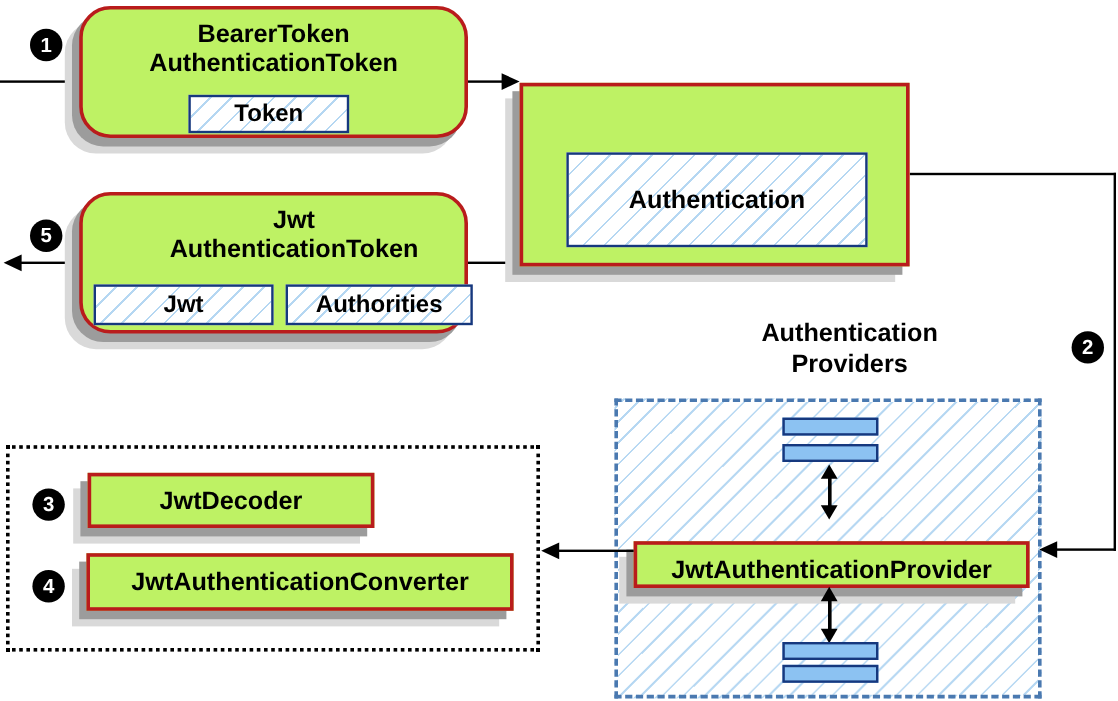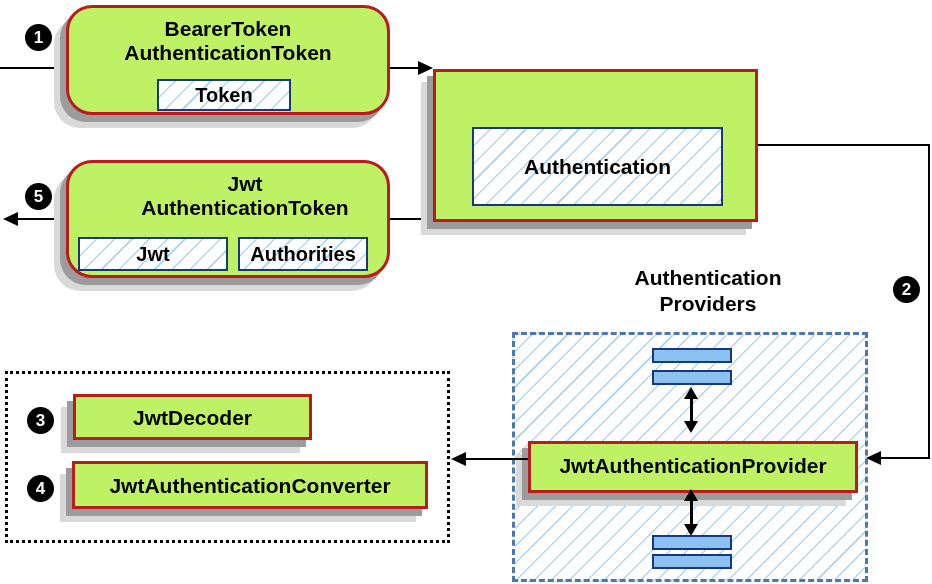--- a/index.html
+++ b/index.html
@@ -116,40 +116,40 @@
   </div>
 
   <div class="node rounded" style="left:66px;top:160px;width:324px;height:118px;padding-left:34px;">
     <div class="node-title title-pad">
       <div>Jwt</div>
       <div>AuthenticationToken</div>
     </div>
     <div class="field hatch" style="left:9px;top:74px;width:150px;height:34px;">
       <span>Jwt</span>
     </div>
-    <div class="field hatch" style="left:169px;top:74px;width:130px;height:34px;">
+    <div class="field hatch" style="left:169px;top:74px;width:156px;height:34px;">
       <span>Authorities</span>
     </div>
   </div>
 
   <div class="group-label" style="left:598px;top:265px;width:220px;">
     <div>Authentication</div>
     <div>Providers</div>
   </div>
 
   <div class="providers-box hatch" style="left:512px;top:332px;width:356px;height:250px;"></div>
 
   <div class="bar" style="left:652px;top:348px;"></div>
   <div class="bar" style="left:652px;top:370px;"></div>
 
   <div class="tri tri-up" style="left:684px;top:387px;"></div>
   <div class="line zhi" style="left:690px;top:397px;width:3px;height:27px;"></div>
   <div class="tri tri-down" style="left:684px;top:421px;"></div>
 
-  <div class="node" style="left:528px;top:441px;width:330px;height:52px;text-align:center;">
+  <div class="node" style="left:528px;top:451px;width:330px;height:39px;text-align:center;">
     <div class="node-title" style="margin-top:10px;">JwtAuthenticationProvider</div>
   </div>
 
   <div class="tri tri-up" style="left:684px;top:489px;"></div>
   <div class="line zhi" style="left:690px;top:499px;width:3px;height:27px;"></div>
   <div class="tri tri-down" style="left:684px;top:524px;"></div>
 
   <div class="bar" style="left:652px;top:535px;"></div>
   <div class="bar" style="left:652px;top:554px;"></div>
 

